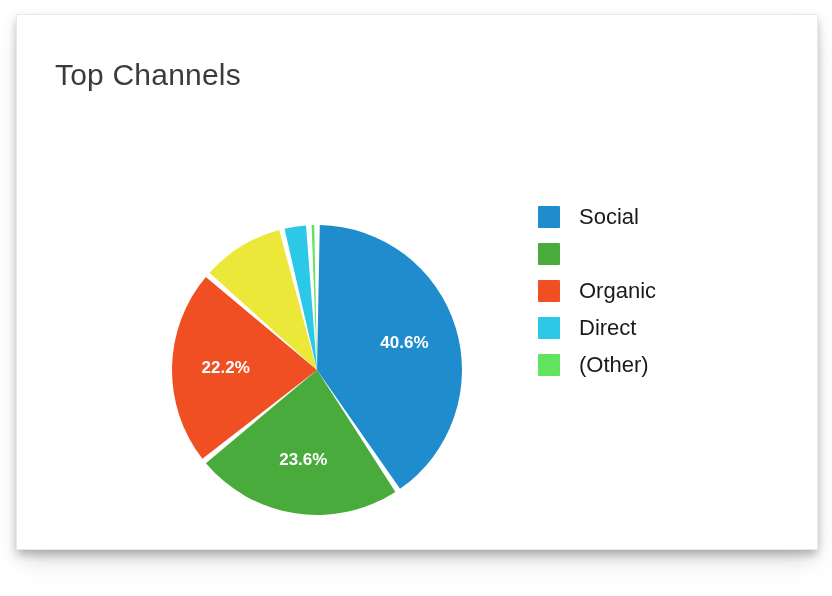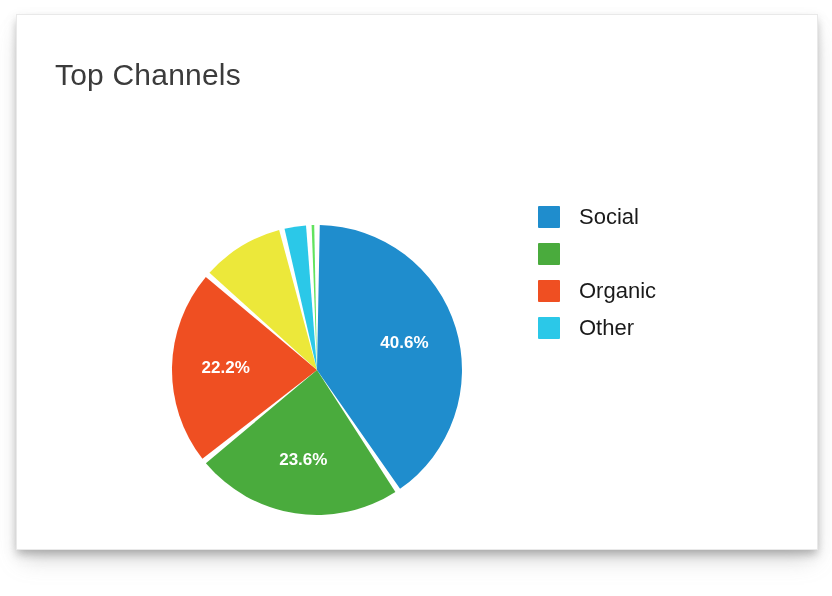--- a/index.html
+++ b/index.html
@@ -128,18 +128,22 @@
         </div>
         <div class="legend-item">
           <span class="legend-swatch" style="background: rgb(74, 171, 61);"></span>
         </div>
         <div class="legend-item">
           <span class="legend-swatch" style="background: rgb(239, 79, 34);"></span>
           <span class="legend-label">Organic</span>
         </div>
         <div class="legend-item">
           <span class="legend-swatch" style="background: rgb(43, 200, 232);"></span>
-          <span class="legend-label">Other</span>
+          <span class="legend-label">Direct</span>
+        </div>
+        <div class="legend-item">
+          <span class="legend-swatch" style="background: rgb(98, 227, 95);"></span>
+          <span class="legend-label">(Other)</span>
         </div>
       </div>
 
   </div>
 </div>
 
 </body></html>

